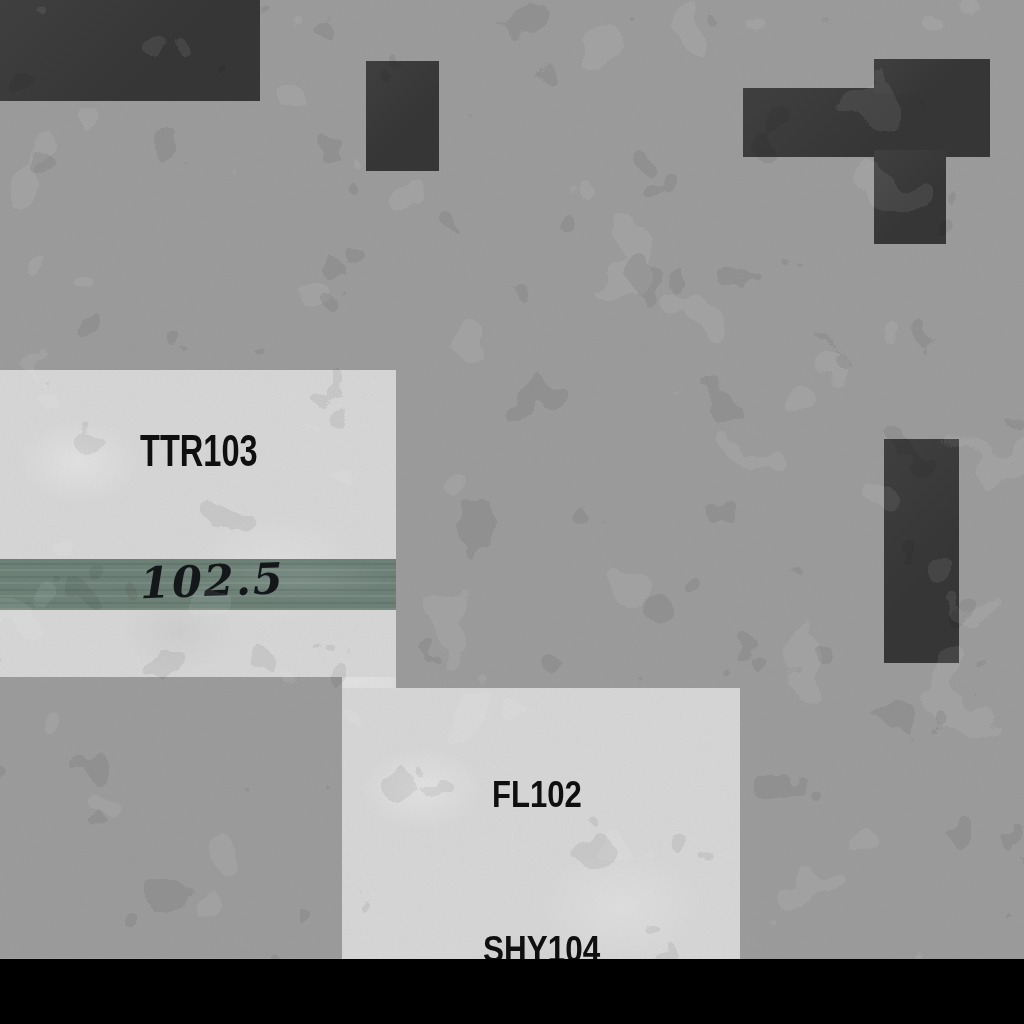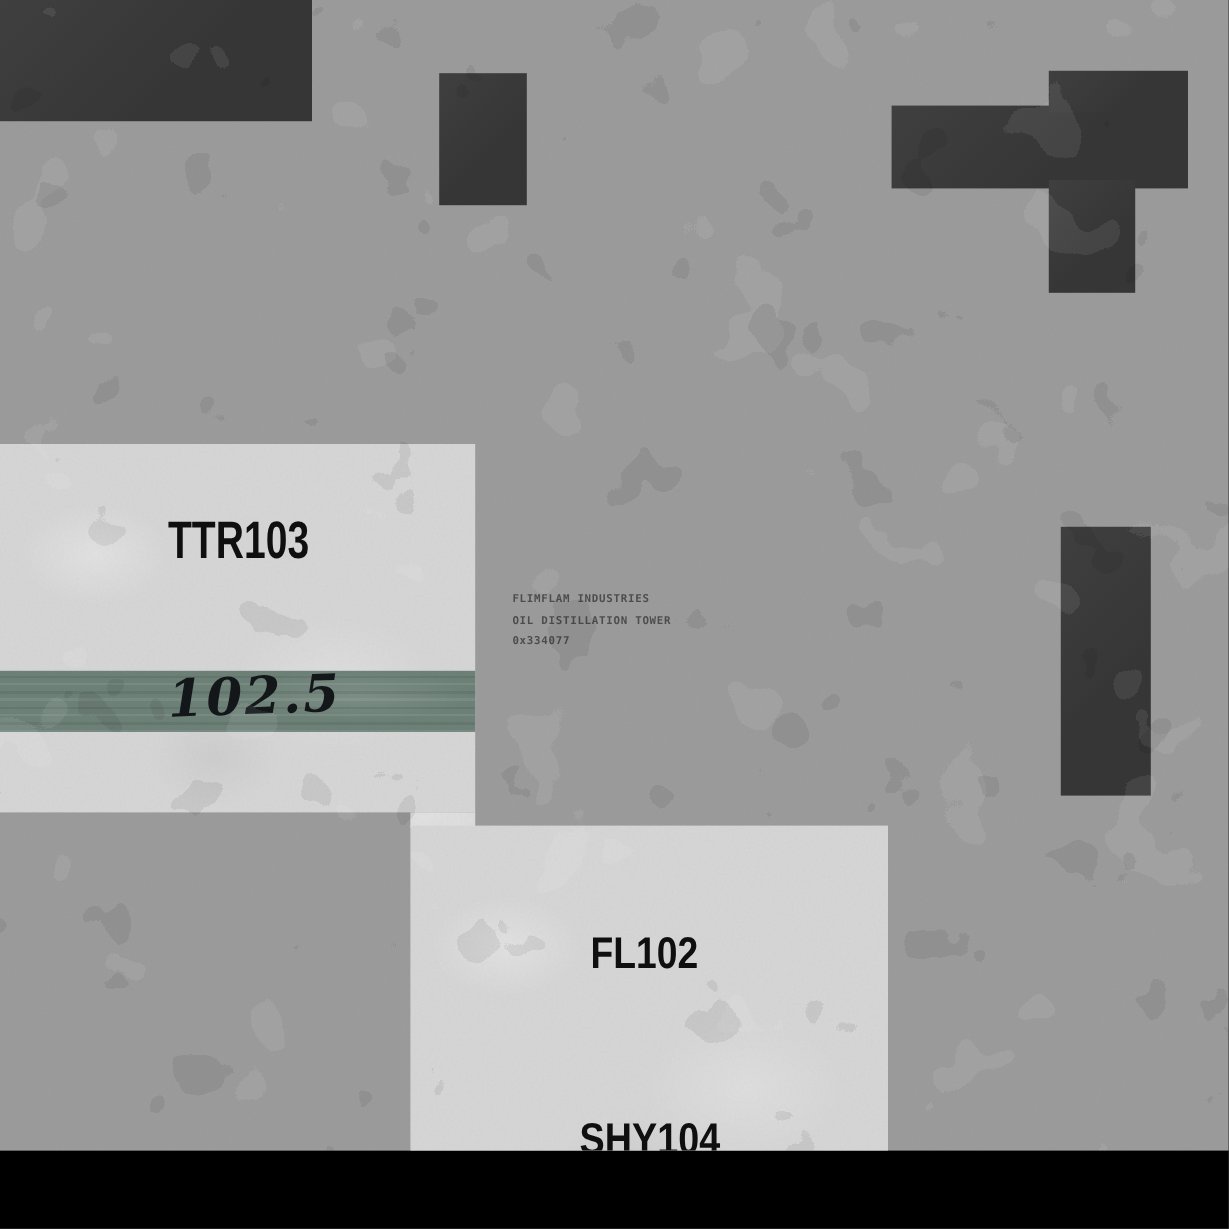--- a/index.html
+++ b/index.html
@@ -81,25 +81,20 @@
   <div id="label-ttr103" class="slab-label">TTR103</div>
   <div id="gauge-stripe"></div>
   <div id="gauge-value">102.5</div>
 
   <div class="panel" style="left:342px;top:677px;width:54px;height:13px;"></div>
   <div class="panel" style="left:342px;top:688px;width:398px;height:336px;"></div>
   <div id="label-fl102" class="slab-label">FL102</div>
   <div id="label-shy104" class="slab-label">SHY104</div>
   <div id="fl-bottom-strip"></div>
 
-  <div id="facility-info">
-    <div>FLIMFLAM INDUSTRIES</div>
-    <div>OIL DISTILLATION TOWER</div>
-    <div>0x334077</div>
-  </div>
 
   <svg id="noise-overlay" width="1024" height="1024" viewBox="0 0 1024 1024">
     <defs>
       <filter id="fLight" x="0" y="0" width="100%" height="100%">
         <feTurbulence type="fractalNoise" baseFrequency="0.012" numOctaves="3" seed="7"></feTurbulence>
         <feColorMatrix type="matrix" values="0 0 0 0 1  0 0 0 0 1  0 0 0 0 1  2 0 0 0 -0.9"></feColorMatrix>
         <feComponentTransfer>
             <feFuncA type="discrete" tableValues="0 0 0.6 0.6"></feFuncA>
           </feComponentTransfer>
       </filter>

